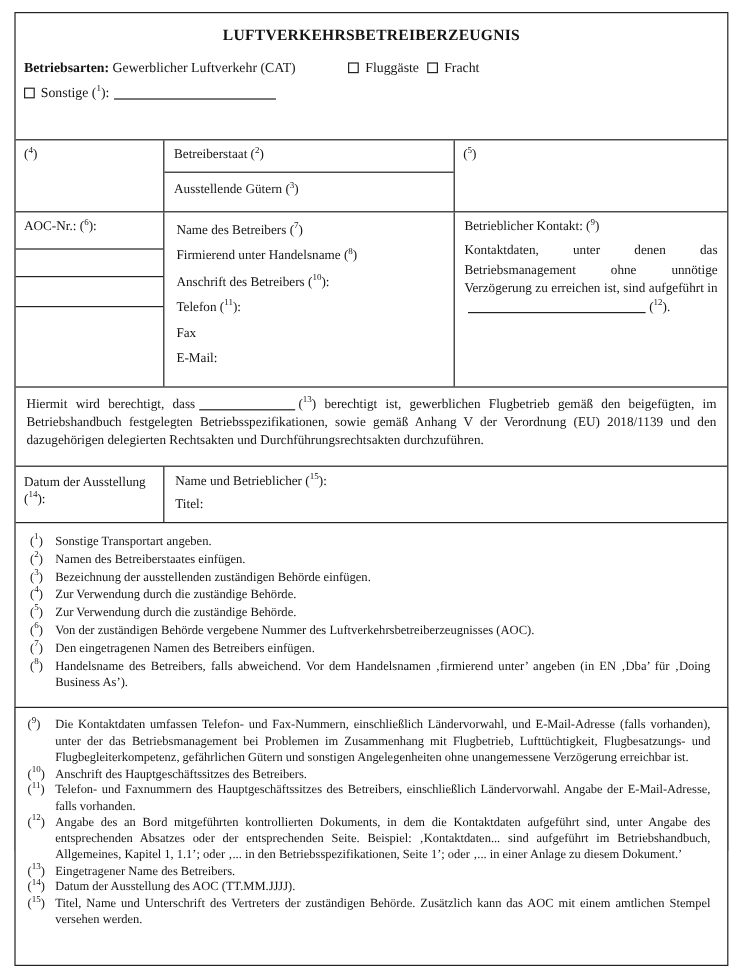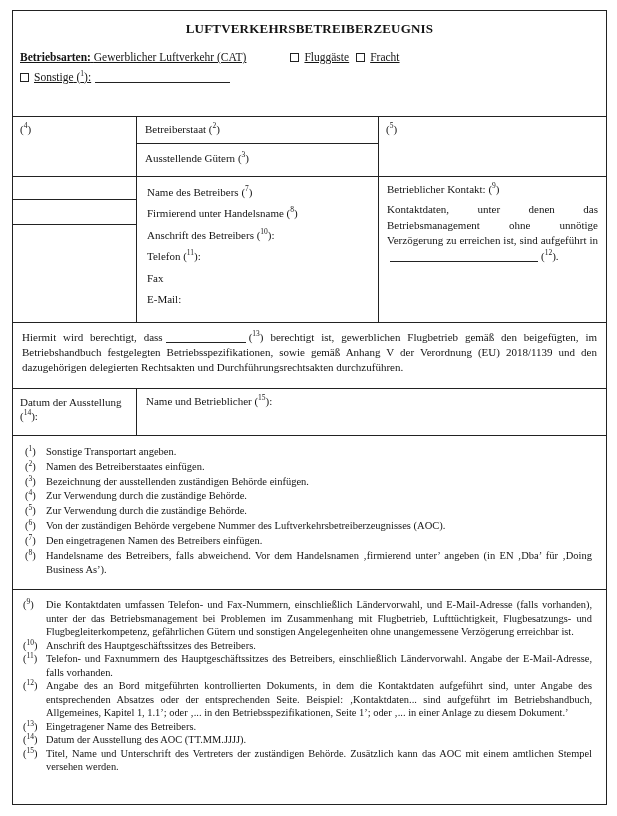--- a/index.html
+++ b/index.html
@@ -12,21 +12,21 @@
   .box { position:absolute; left:12px; width:595px; border:1.5px solid #222; background:#fff; }
   .box1 { top:10px;  height:699px; }
   .box2 { top:589px; height:216px; padding:8px 14px 0 10px; }
 
   
   .hdr { text-align:center; padding-top:10px; }
   .title { font-weight:bold; font-size:13px; letter-spacing:.2px; }
   .subtitle { font-weight:bold; font-size:12.5px; margin-top:5px; }
 
   
-  .modes { padding:14px 10px 0 7px; font-size:11.5px;text-decoration:underline; }
+  .modes { padding:14px 10px 0 7px; font-size:11.5px; }
   .modes .row1 { white-space:nowrap; }
   .modes .row2 { margin-top:8px; white-space:nowrap; }
   .bold { font-weight:bold; }
   .cb {
     display:inline-block; width:9px; height:9px;
     border:1.2px solid #222; background:#fff; vertical-align:-1px;
   }
   .cb.m1 { margin-left:44px; margin-right:5px; }
   .cb.m2 { margin-left:7px;  margin-right:5px; }
   .cb.m3 { margin-left:0;    margin-right:5px; }
@@ -112,20 +112,23 @@
           <span>Ausstellende Gütern</span> <span class="note"><sup>3</sup></span>
         </div>
       </div>
       <div class="c3 pad">
         <span class="note"><sup>5</sup></span>
       </div>
     </div>
 
     <div class="trow r2">
       <div class="c1">
+        <div class="aoc-cell-label">
+          <span>AOC-Nr.:</span> <span class="note"><sup>6</sup></span><span>:</span>
+        </div>
         <div class="aoc-cell-1"></div>
         <div class="aoc-cell-2"></div>
         <div class="aoc-cell-3"></div>
       </div>
       <div class="c2 op-lines">
         <div><span>Name des Betreibers</span> <span class="note"><sup>7</sup></span></div>
         <div><span>Firmierend unter Handelsname</span> <span class="note"><sup>8</sup></span></div>
         <div><span>Anschrift des Betreibers</span> <span class="note"><sup>10</sup></span><span>:</span></div>
         <div><span>Telefon</span> <span class="note"><sup>11</sup></span><span>:</span></div>
         <div>Fax</div>
@@ -142,20 +145,21 @@
     <div class="trow r3">
       <span>Hiermit wird berechtigt, dass</span><span class="blank w-dass"></span><span class="note"><sup>13</sup></span> <span>berechtigt ist, gewerblichen Flugbetrieb gemäß den beigefügten, im Betriebshandbuch festgelegten Betriebsspezifikationen, sowie gemäß Anhang V der Verordnung (EU) 2018/1139 und den dazugehörigen delegierten Rechtsakten und Durchführungsrechtsakten durchzuführen.</span>
     </div>
 
     <div class="trow r4">
       <div class="c1">
         <span>Datum der Ausstel­lung</span> <span class="note"><sup>14</sup></span><span>:</span>
       </div>
       <div class="c3">
         <div><span>Name und Betrieblicher</span> <span class="note"><sup>15</sup></span><span>:</span></div>
+        <div class="l2">Titel:</div>
       </div>
     </div>
   </div>
 
   <div class="fnotes1">
     <div class="fn">
         <span class="fn-num note"><sup>1</sup></span>
         <span class="fn-text">Sonstige Transportart angeben.</span>
       </div>
     <div class="fn">

